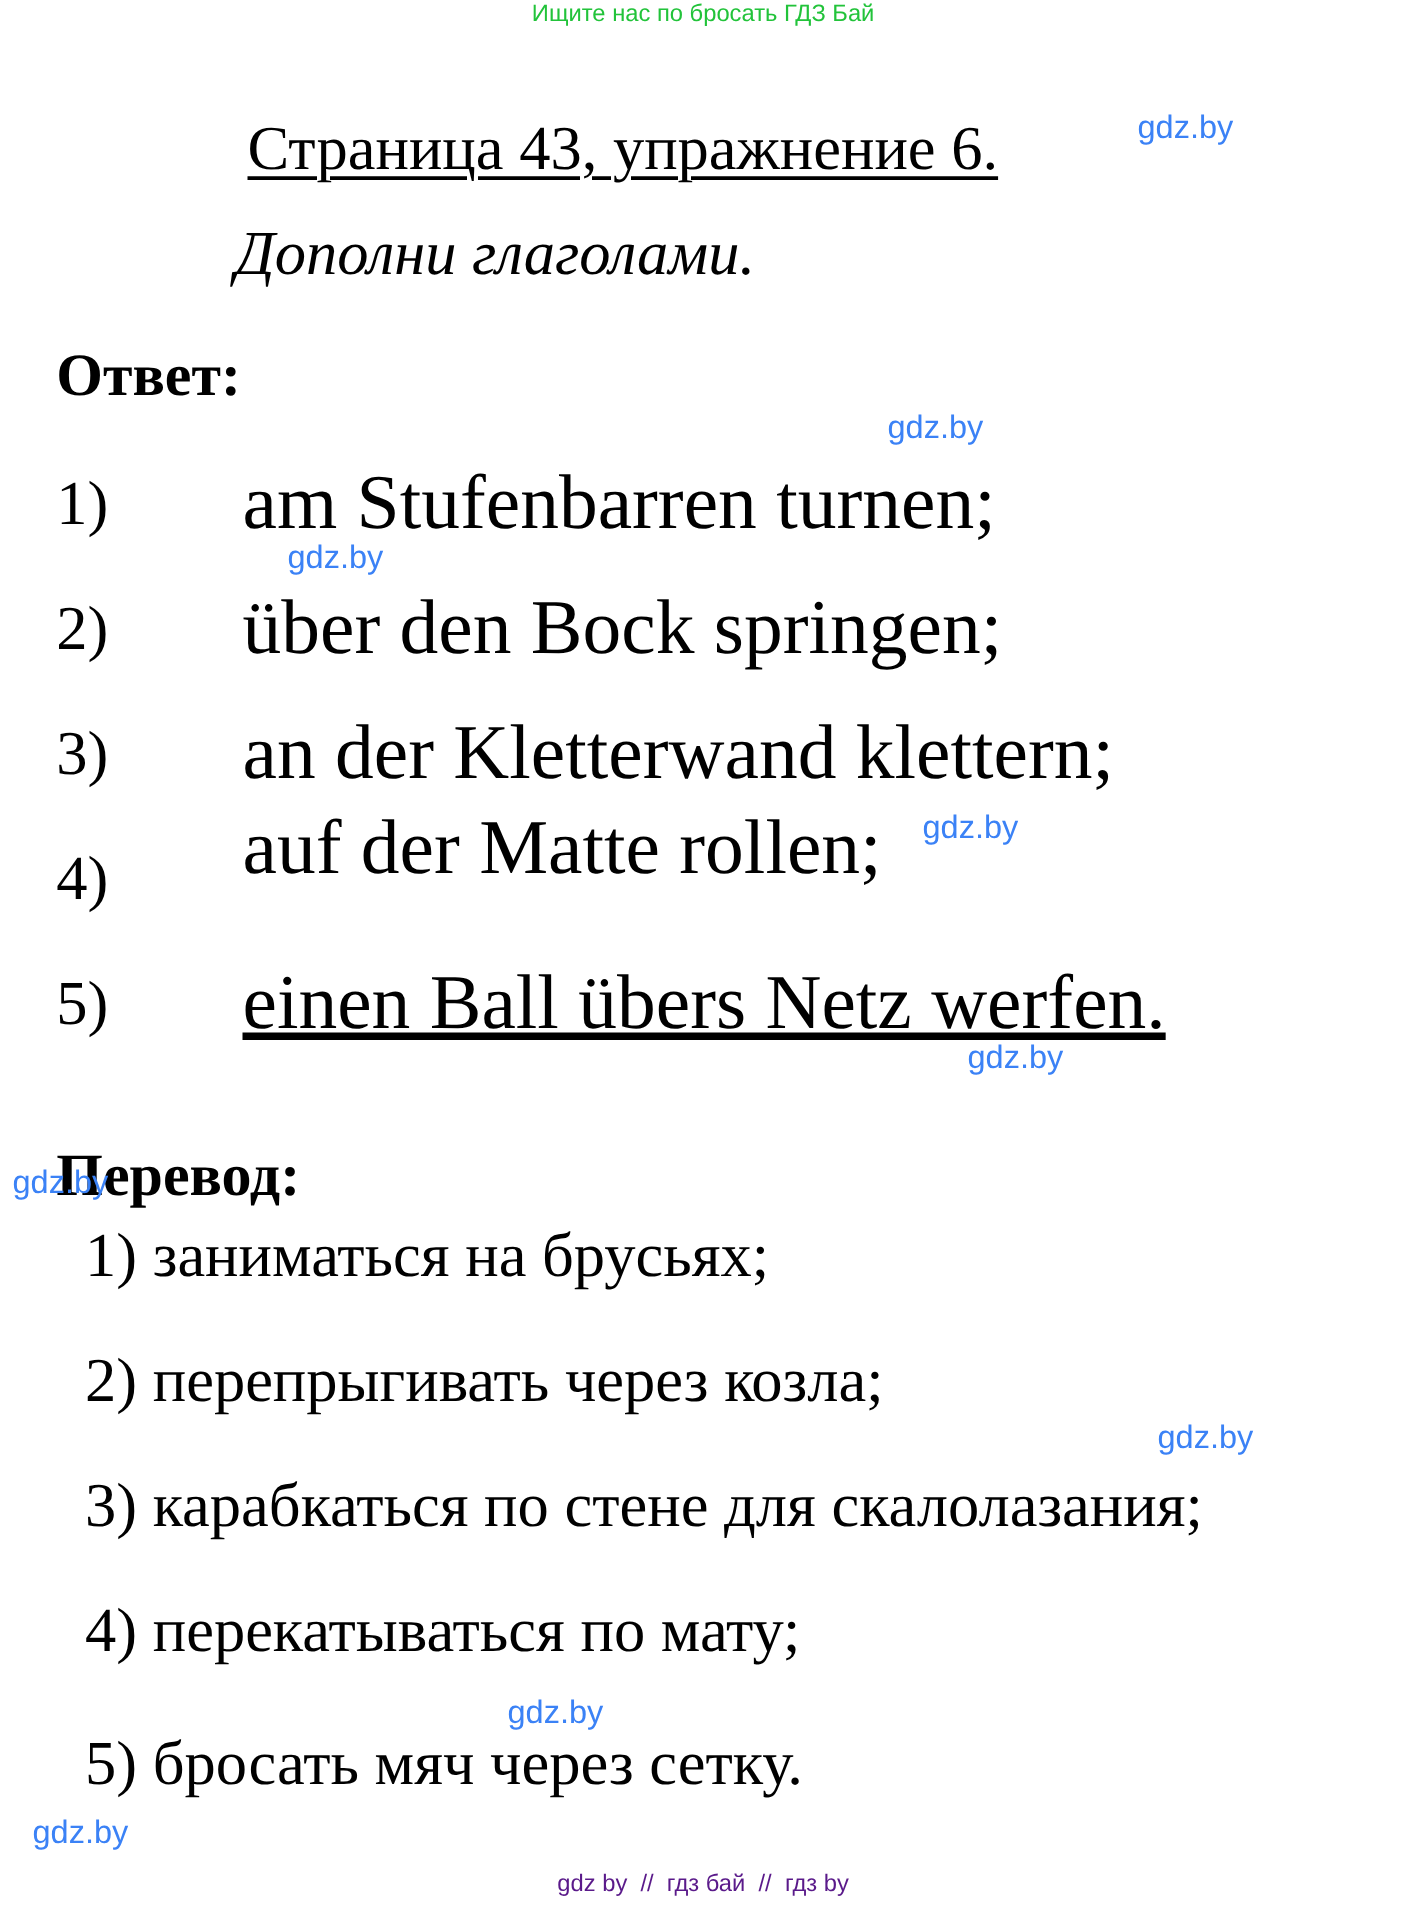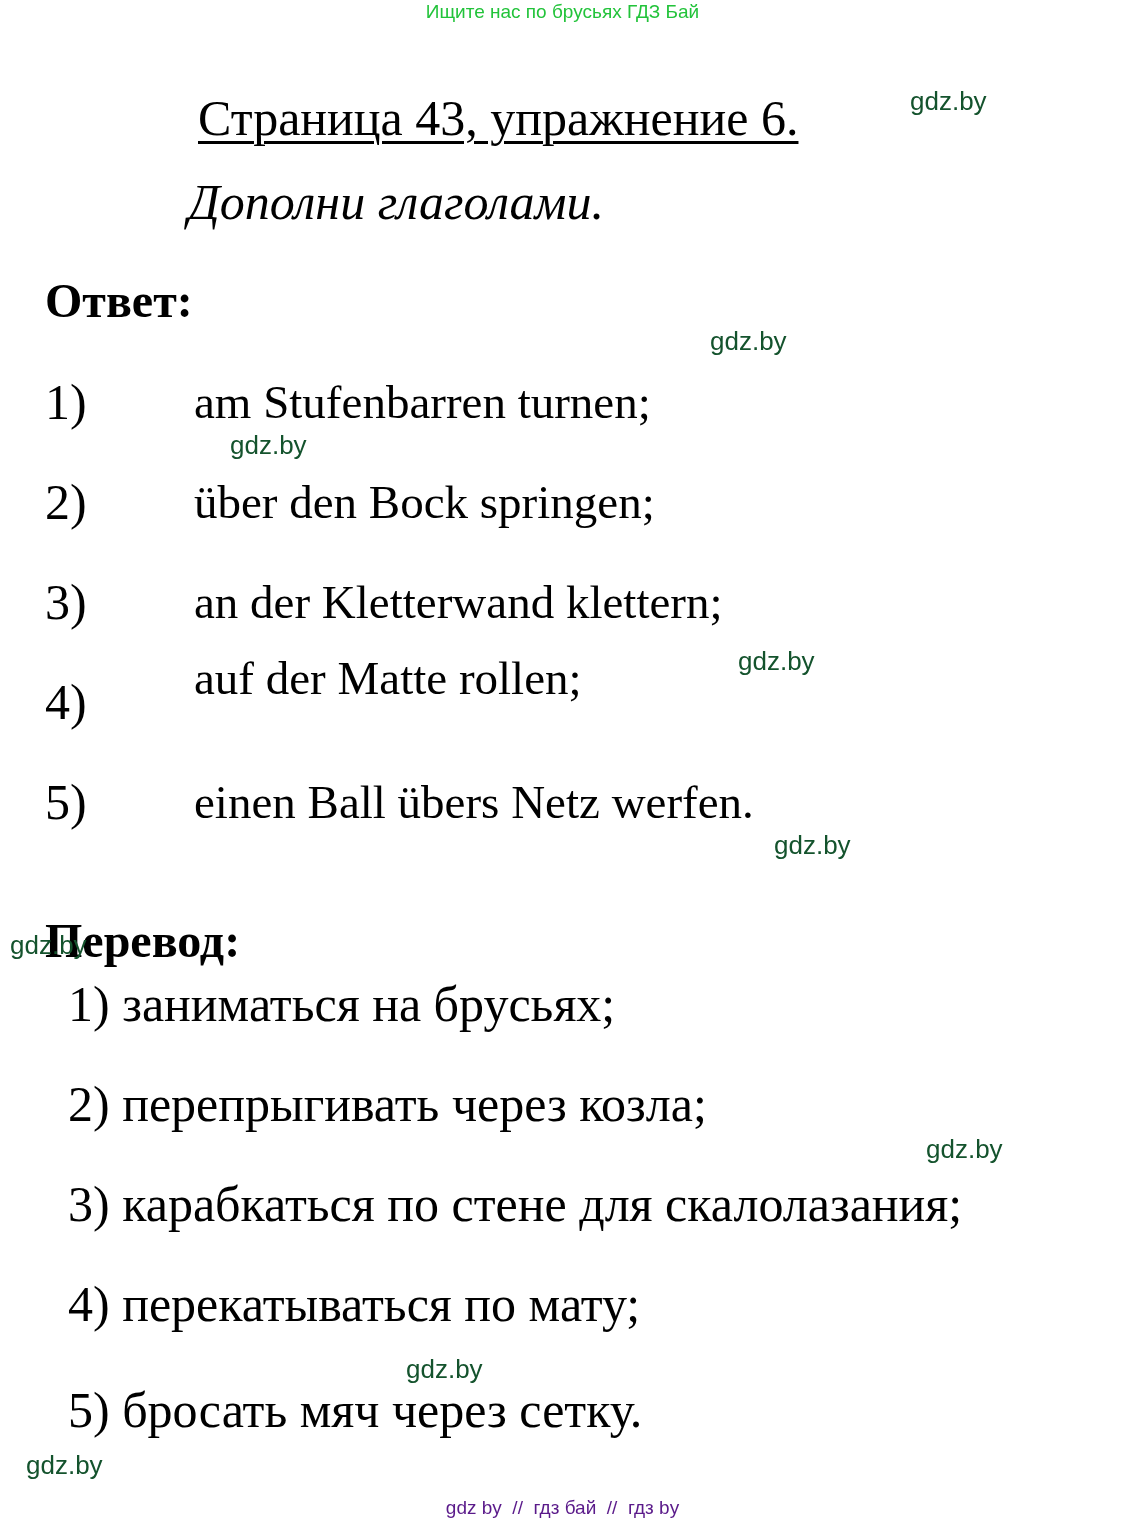--- a/index.html
+++ b/index.html
@@ -3,29 +3,29 @@
 <meta charset="utf-8">
 <style>
   html, body { margin:0; padding:0; background:#ffffff; }
   body { width:1125px; height:1524px; position:relative; overflow:hidden; font-family:"Liberation Serif", serif; color:#000; }
   .abs { position:absolute; white-space:nowrap; }
   .top-banner { left:0; width:1125px; top:0; text-align:center; font-family:"Liberation Sans", sans-serif; font-size:19px; line-height:24px; }
   .footer { left:0; width:1125px; top:1496px; text-align:center; font-family:"Liberation Sans", sans-serif; font-size:19px; line-height:24px; }
   .title { left:198px; top:70px; font-size:50px; line-height:60px; text-decoration:underline; text-decoration-thickness:3px; text-underline-offset:6px;margin-top:18px; }
   .subtitle { left:188px; top:172px; font-size:50px; line-height:60px; font-style:italic; }
   .section { left:45px; font-size:48px; line-height:58px; font-weight:bold; }
-  .wm { font-family:"Liberation Sans", sans-serif; font-size:26px; line-height:30px; color:#14532d; }
+  .wm { font-family:"Liberation Sans", sans-serif; font-size:26px; line-height:30px; color:#3b82f6; }
   .ans-num { left:45px; font-size:50px; line-height:60px; }
-  .ans-text { left:194px; font-size:47px; line-height:60px; }
+  .ans-text { left:194px; font-size:62px; line-height:60px; }
   .tr { left:32px; font-size:50px; line-height:60px;margin-left:36px; }
 </style>
 </head>
 <body>
 
-<div class="abs top-banner" style="color:#22c33a;">Ищите нас по брусьях ГДЗ Бай</div>
+<div class="abs top-banner" style="color:#22c33a;">Ищите нас по бросать ГДЗ Бай</div>
 
 <div class="abs title">Страница 43, упражнение 6.</div>
 <div class="abs wm" style="left:910px; top:86px;">gdz.by</div>
 
 <div class="abs subtitle">Дополни глаголами.</div>
 
 <div class="abs section" style="top:272px;">Ответ:</div>
 <div class="abs wm" style="left:710px; top:326px;">gdz.by</div>
 
 <div class="abs ans-num" style="top:372px;">1)</div>
@@ -36,21 +36,21 @@
 <div class="abs ans-text" style="top:472px;text-align:center;">über den Bock springen;</div>
 
 <div class="abs ans-num" style="top:572px;">3)</div>
 <div class="abs ans-text" style="top:572px;">an der Kletterwand klettern;</div>
 <div class="abs wm" style="left:738px; top:646px;">gdz.by</div>
 
 <div class="abs ans-num" style="top:672px;">4)</div>
 <div class="abs ans-text" style="top:648px;">auf der Matte rollen;</div>
 
 <div class="abs ans-num" style="top:772px;">5)</div>
-<div class="abs ans-text" style="top:772px;">einen Ball übers Netz werfen.</div>
+<div class="abs ans-text" style="top:772px;text-decoration:underline;">einen Ball übers Netz werfen.</div>
 <div class="abs wm" style="left:774px; top:830px;">gdz.by</div>
 
 <div class="abs section" style="top:874px;margin-top:38px;">Перевод:</div>
 <div class="abs wm" style="left:10px; top:930px;">gdz.by</div>
 
 <div class="abs tr" style="top:974px;">1) заниматься на брусьях;</div>
 <div class="abs tr" style="top:1074px;">2) перепрыгивать через козла;</div>
 <div class="abs wm" style="left:926px; top:1134px;">gdz.by</div>
 <div class="abs tr" style="top:1174px;">3) карабкаться по стене для скалолазания;</div>
 <div class="abs tr" style="top:1274px;">4) перекатываться по мату;</div>

